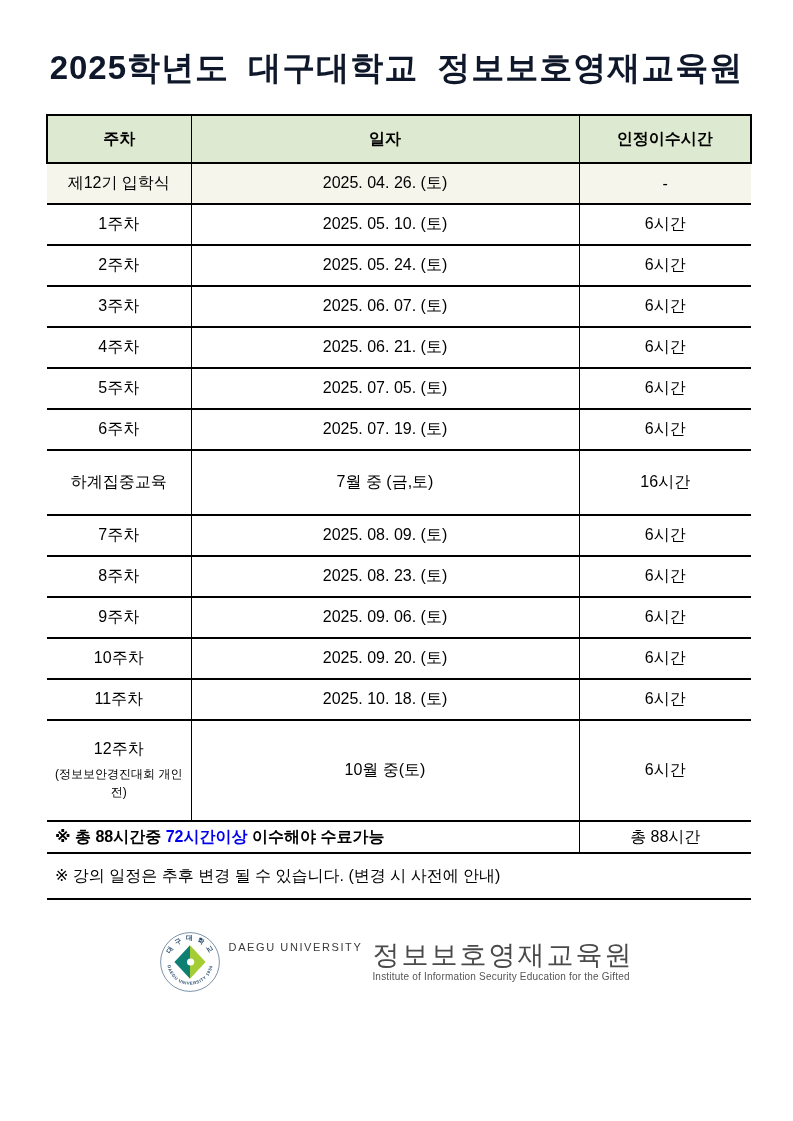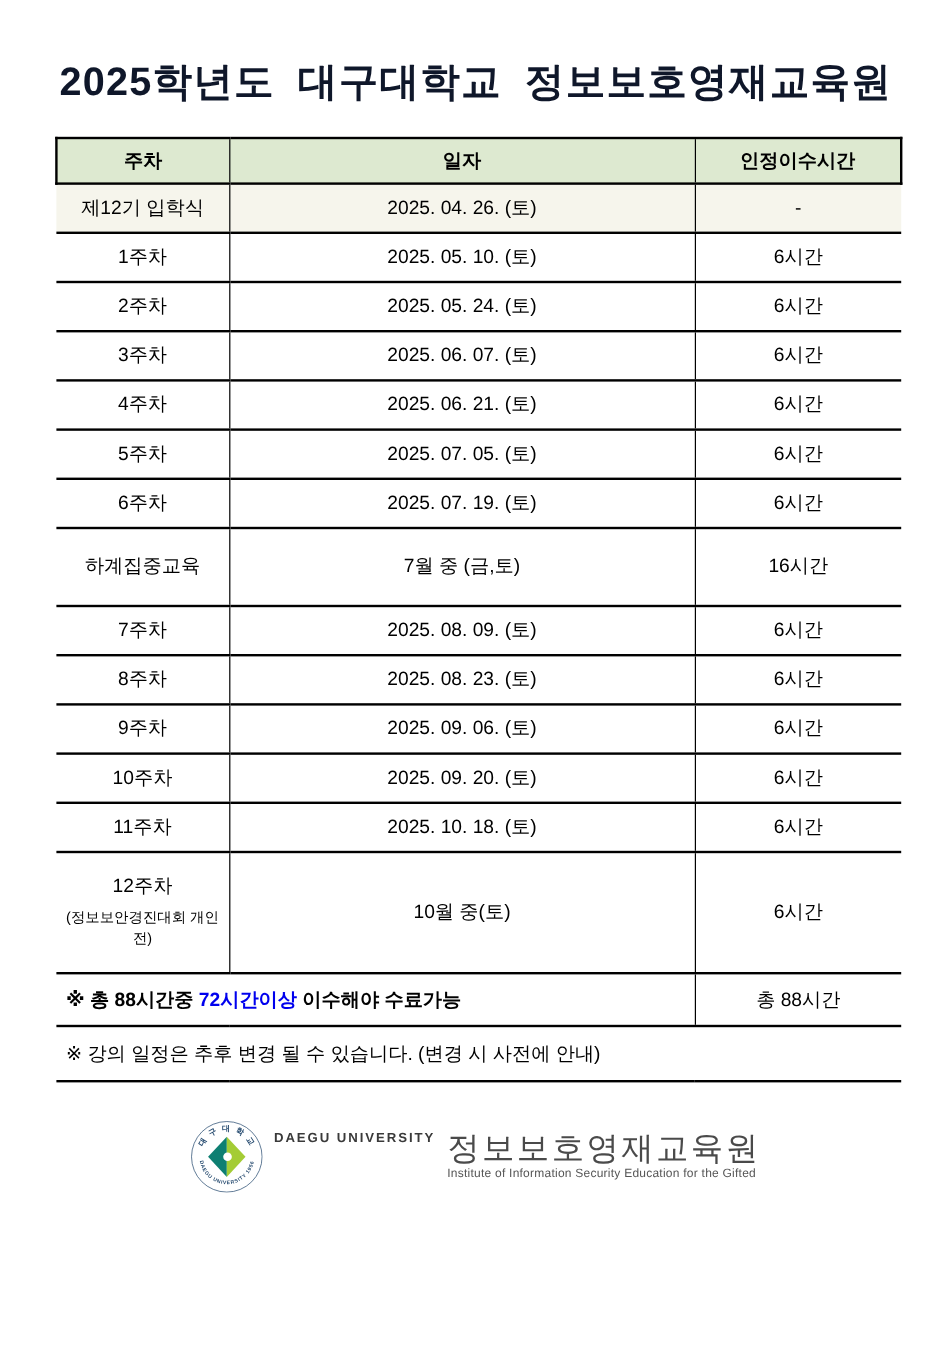--- a/index.html
+++ b/index.html
@@ -42,32 +42,32 @@
     text-align:center;
     font-size:16px;
     font-weight:400;
     vertical-align:middle;
   }
   thead th{
     background:var(--header-bg);
     font-weight:700;
     border-top:2px solid var(--border);
     border-bottom:2px solid var(--border);
-    height:38px;
+    height:48px;
   }
   thead th.h-week{border-left:2px solid var(--border);border-right:1px solid var(--border);}
   thead th.h-hours{border-right:2px solid var(--border);border-left:1px solid var(--border);}
   tbody td{border-bottom:2px solid var(--border);}
   tbody td.week{border-right:1px solid var(--border);}
   tbody td.hours{border-left:1px solid var(--border);}
   tr.row{height:41px;}
   tr.row-first td{background:var(--first-row-bg);}
   tr.row-tall{height:65px;}
   tr.row-xtall{height:101px;}
-  tr.row-summary{height:44px;}
+  tr.row-summary{height:32px;}
   tr.row-footnote{height:46px;}
   td.week-note{line-height:1.2;}
   .week-note-sub{
     display:block;
     font-size:12px;
     margin-top:6px;
     line-height:1.55;
     padding:0 6px;
   }
   td.summary-left{
@@ -94,21 +94,21 @@
   .footer-col{display:flex;flex-direction:column;}
   .footer-kr-univ{
     font-size:27px;font-weight:700;color:var(--footer-text);
     letter-spacing:1px;line-height:30px;
   }
   .footer-kr-inst{
     font-size:27px;font-weight:400;color:#4a4a4a;
     letter-spacing:2px;line-height:30px;
   }
   .footer-en-univ{
-    font-size:11px;font-weight:700;color:#3a3a3a;
+    font-size:11px;font-weight:400;color:#3a3a3a;
     letter-spacing:1.6px;line-height:14px;
   }
   .footer-en-inst{
     font-size:10px;font-weight:400;color:#555;
     letter-spacing:0.2px;line-height:14px;
   }
 </style>
 </head>
 <body>
 

